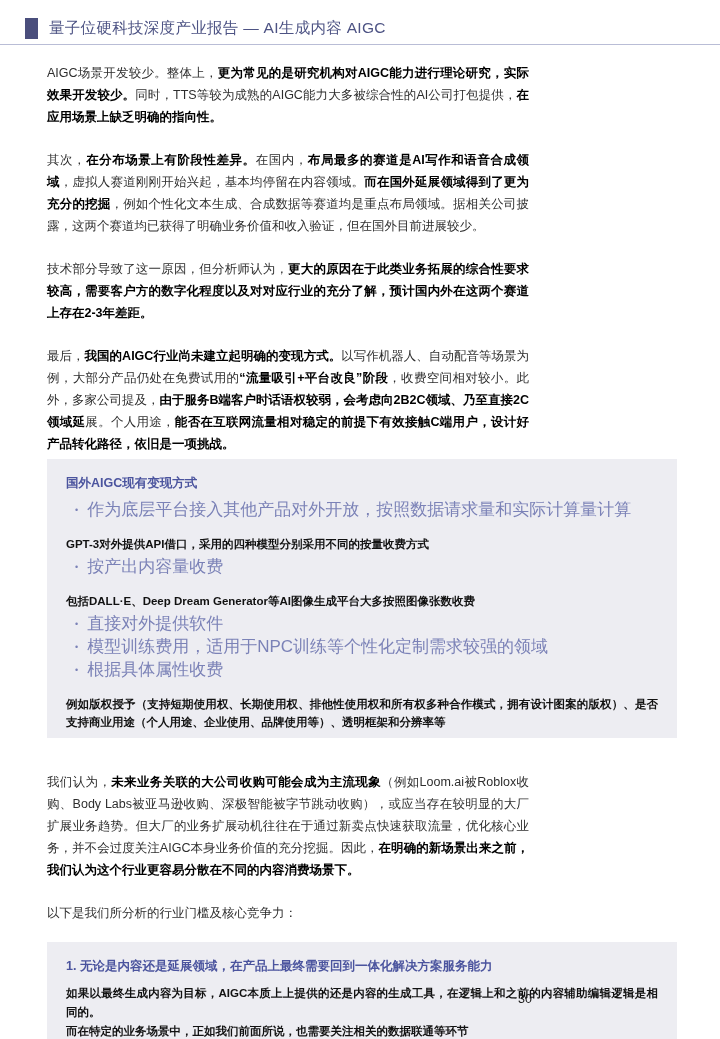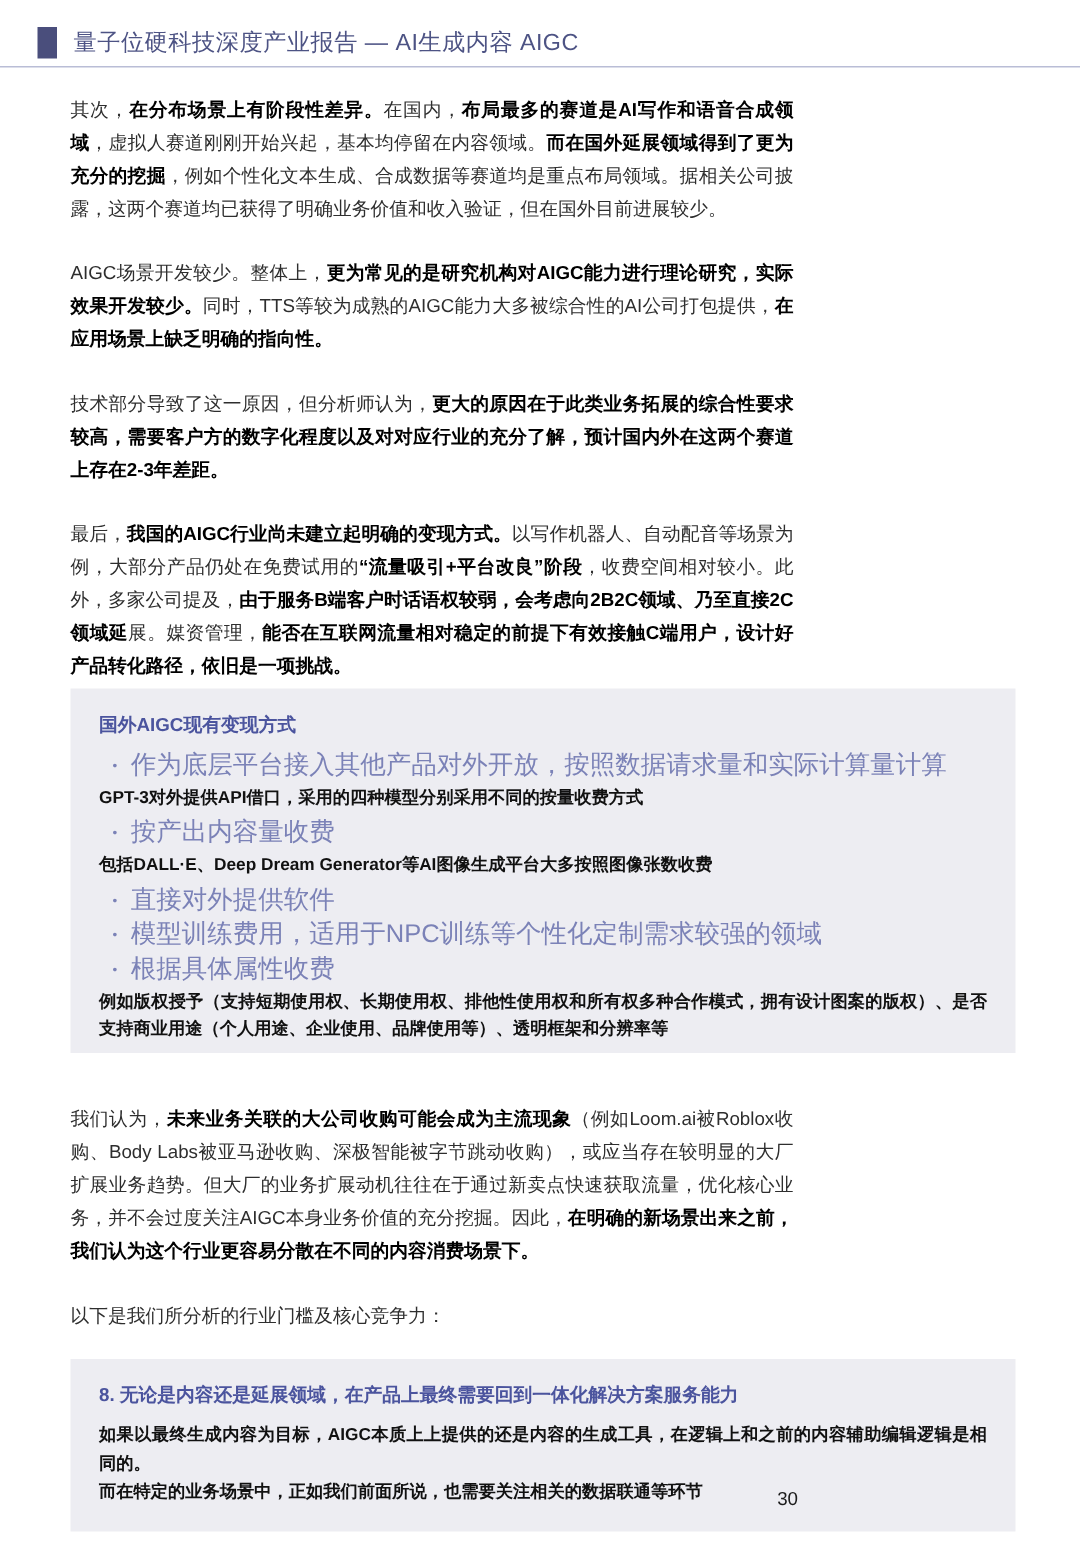--- a/index.html
+++ b/index.html
@@ -76,21 +76,21 @@
   .bullet-row .bullet-text {
     color: var(--bullet-text, #7b82b7);
     font-size: 17px;
     line-height: 18px;
   }
   .desc-line {
     font-size: 11.5px;
     font-weight: bold;
     color: #111;
     line-height: 18px;
-    margin-top: 4px;
+    margin-top: 16px;
     text-align: justify;
   }
   .box-line {
     font-size: 11.5px;
     font-weight: bold;
     color: #111;
     line-height: 19px;
     text-align: justify;
   }
   .info-box.second { margin-bottom: 0; padding-bottom: 16px; }
@@ -110,24 +110,24 @@
 <div class="page">
 
   <div class="header">
     <span class="accent-square"></span>
     <span class="report-title">量子位硬科技深度产业报告 — AI生成内容 AIGC</span>
   </div>
   <div class="header-divider"></div>
 
   <div class="content">
 
+    <div class="para"><span>AIGC场景开发较少。整体上，</span><span class="b">更为常见的是研究机构对AIGC能力进行理论研究，实际效果开发较少。</span><span>同时，TTS等较为成熟的AIGC能力大多被综合性的AI公司打包提供，</span><span class="b">在应用场景上缺乏明确的指向性。</span></div>
     <div class="para"><span>其次，</span><span class="b">在分布场景上有阶段性差异。</span><span>在国内，</span><span class="b">布局最多的赛道是AI写作和语音合成领域</span><span>，虚拟人赛道刚刚开始兴起，基本均停留在内容领域。</span><span class="b">而在国外延展领域得到了更为充分的挖掘</span><span>，例如个性化文本生成、合成数据等赛道均是重点布局领域。据相关公司披露，这两个赛道均已获得了明确业务价值和收入验证，但在国外目前进展较少。</span></div>
-    <div class="para"><span>AIGC场景开发较少。整体上，</span><span class="b">更为常见的是研究机构对AIGC能力进行理论研究，实际效果开发较少。</span><span>同时，TTS等较为成熟的AIGC能力大多被综合性的AI公司打包提供，</span><span class="b">在应用场景上缺乏明确的指向性。</span></div>
     <div class="para"><span>技术部分导致了这一原因，但分析师认为，</span><span class="b">更大的原因在于此类业务拓展的综合性要求较高，需要客户方的数字化程度以及对对应行业的充分了解，预计国内外在这两个赛道上存在2-3年差距。</span></div>
-    <div class="para tight"><span>最后，</span><span class="b">我国的AIGC行业尚未建立起明确的变现方式。</span><span>以写作机器人、自动配音等场景为例，大部分产品仍处在免费试用的</span><span class="b">“流量吸引+平台改良”阶段</span><span>，收费空间相对较小。此外，多家公司提及，</span><span class="b">由于服务B端客户时话语权较弱，会考虑向2B2C领域、乃至直接2C领域延</span><span>展。媒资管理，</span><span class="b">能否在互联网流量相对稳定的前提下有效接触C端用户，设计好产品转化路径，依旧是一项挑战。</span></div>
+    <div class="para tight"><span>最后，</span><span class="b">我国的AIGC行业尚未建立起明确的变现方式。</span><span>以写作机器人、自动配音等场景为例，大部分产品仍处在免费试用的</span><span class="b">“流量吸引+平台改良”阶段</span><span>，收费空间相对较小。此外，多家公司提及，</span><span class="b">由于服务B端客户时话语权较弱，会考虑向2B2C领域、乃至直接2C领域延</span><span>展。个人用途，</span><span class="b">能否在互联网流量相对稳定的前提下有效接触C端用户，设计好产品转化路径，依旧是一项挑战。</span></div>
 
     <div class="info-box">
       <div class="info-box-title">国外AIGC现有变现方式</div>
       <div>
           <div class="bullet-row">
             <span class="dot">•</span>
             <span class="bullet-text">作为底层平台接入其他产品对外开放，按照数据请求量和实际计算量计算</span>
           </div>
           <div class="desc-line">GPT-3对外提供API借口，采用的四种模型分别采用不同的按量收费方式</div>
           <div class="bullet-row">
@@ -148,21 +148,21 @@
             <span class="bullet-text">根据具体属性收费</span>
           </div>
           <div class="desc-line">例如版权授予（支持短期使用权、长期使用权、排他性使用权和所有权多种合作模式，拥有设计图案的版权）、是否支持商业用途（个人用途、企业使用、品牌使用等）、透明框架和分辨率等</div>
         </div>
     </div>
 
     <div class="para"><span>我们认为，</span><span class="b">未来业务关联的大公司收购可能会成为主流现象</span><span>（例如Loom.ai被Roblox收购、Body Labs被亚马逊收购、深极智能被字节跳动收购），或应当存在较明显的大厂扩展业务趋势。但大厂的业务扩展动机往往在于通过新卖点快速获取流量，优化核心业务，并不会过度关注AIGC本身业务价值的充分挖掘。因此，</span><span class="b">在明确的新场景出来之前，我们认为这个行业更容易分散在不同的内容消费场景下。</span></div>
     <div class="para pre-box"><span>以下是我们所分析的行业门槛及核心竞争力：</span></div>
 
     <div class="info-box second">
-      <div class="info-box-title">8. 无论是内容还是延展领域，在产品上最终需要回到一体化解决方案服务能力</div>
+      <div class="info-box-title">1. 无论是内容还是延展领域，在产品上最终需要回到一体化解决方案服务能力</div>
       <div>
           <div class="box-line">如果以最终生成内容为目标，AIGC本质上上提供的还是内容的生成工具，在逻辑上和之前的内容辅助编辑逻辑是相同的。</div>
           <div class="box-line">而在特定的业务场景中，正如我们前面所说，也需要关注相关的数据联通等环节</div>
         </div>
     </div>
 
   </div>
 
   <div class="page-number">30</div>
 

